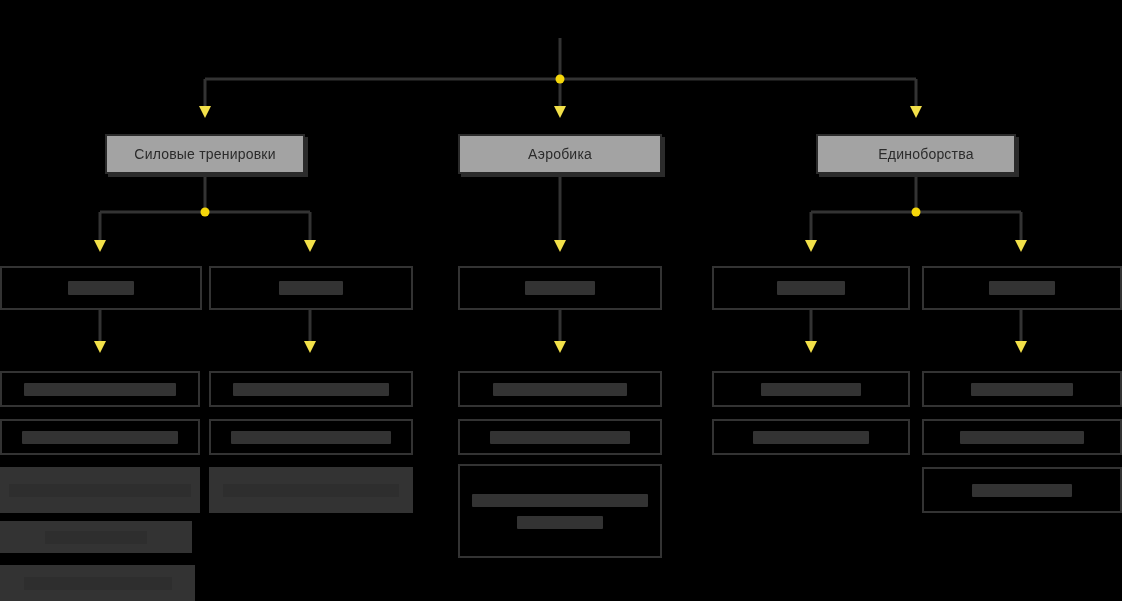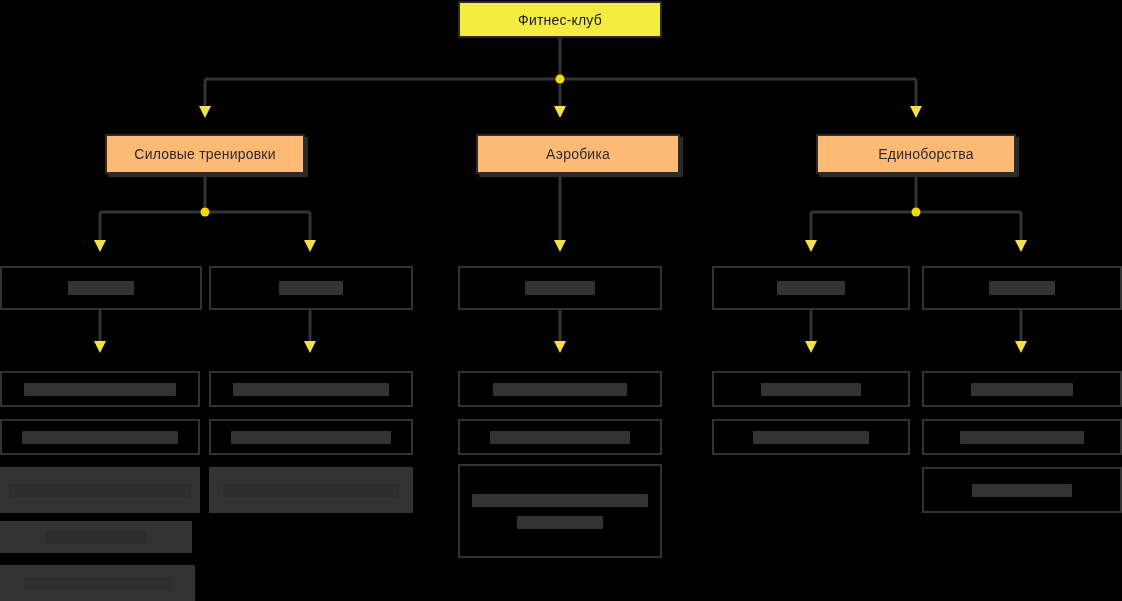--- a/index.html
+++ b/index.html
@@ -12,21 +12,21 @@
   svg.wires{position:absolute;left:0;top:0;width:1122px;height:601px;pointer-events:none;}
 
   
   .node{position:absolute;box-sizing:border-box;display:flex;align-items:center;justify-content:center;}
 
   .node.root{
     background:#f5ec42;border:2px solid #2b2b2b;
     color:#1a1a1a;font-size:14px;letter-spacing:.2px;
   }
   .node.cat{
-    background:#fdba74;border:2px solid #2b2b2b;
+    background:#a3a3a3;border:2px solid #2b2b2b;
     color:#2b2b2b;font-size:14px;letter-spacing:.2px;
     box-shadow:3px 3px 0 0 #2b2b2b;
   }
   
   .node.mask{
     background:#000000;border:2px solid #333333;
   }
   .node.mask.flat{border:none;background:#333333;}
   .redact{background:#333333;display:block;border-radius:1px;}
   .mask .stack{display:flex;flex-direction:column;gap:9px;align-items:center;width:100%;}
@@ -78,28 +78,25 @@
     <path class="wirecolor" d="M560,310 L560,345"></path>
     <path class="wirecolor" d="M811,310 L811,345"></path>
     <path class="wirecolor" d="M1021,310 L1021,345"></path>
     <polygon class="arrow" points="94,341 106,341 100,353"></polygon>
     <polygon class="arrow" points="304,341 316,341 310,353"></polygon>
     <polygon class="arrow" points="554,341 566,341 560,353"></polygon>
     <polygon class="arrow" points="805,341 817,341 811,353"></polygon>
     <polygon class="arrow" points="1015,341 1027,341 1021,353"></polygon>
   </svg>
 
-  <div class="node root" style="left:458px;top:1px;width:204px;height:37px;">
-    <span>Фитнес-клуб</span>
-  </div>
 
   <div class="node cat" style="left:105px;top:134px;width:200px;height:40px;">
     <span>Силовые тренировки</span>
   </div>
-  <div class="node cat" style="left:476px;top:134px;width:204px;height:40px;">
+  <div class="node cat" style="left:458px;top:134px;width:204px;height:40px;">
     <span>Аэробика</span>
   </div>
   <div class="node cat" style="left:816px;top:134px;width:200px;height:40px;padding-left:20px;">
     <span>Единоборства</span>
   </div>
 
   <div class="node mask" style="left:0px;top:266px;width:202px;height:44px;">
     <span class="redact" style="width:66px;height:14px;"></span>
   </div>
   <div class="node mask" style="left:209px;top:266px;width:204px;height:44px;">

